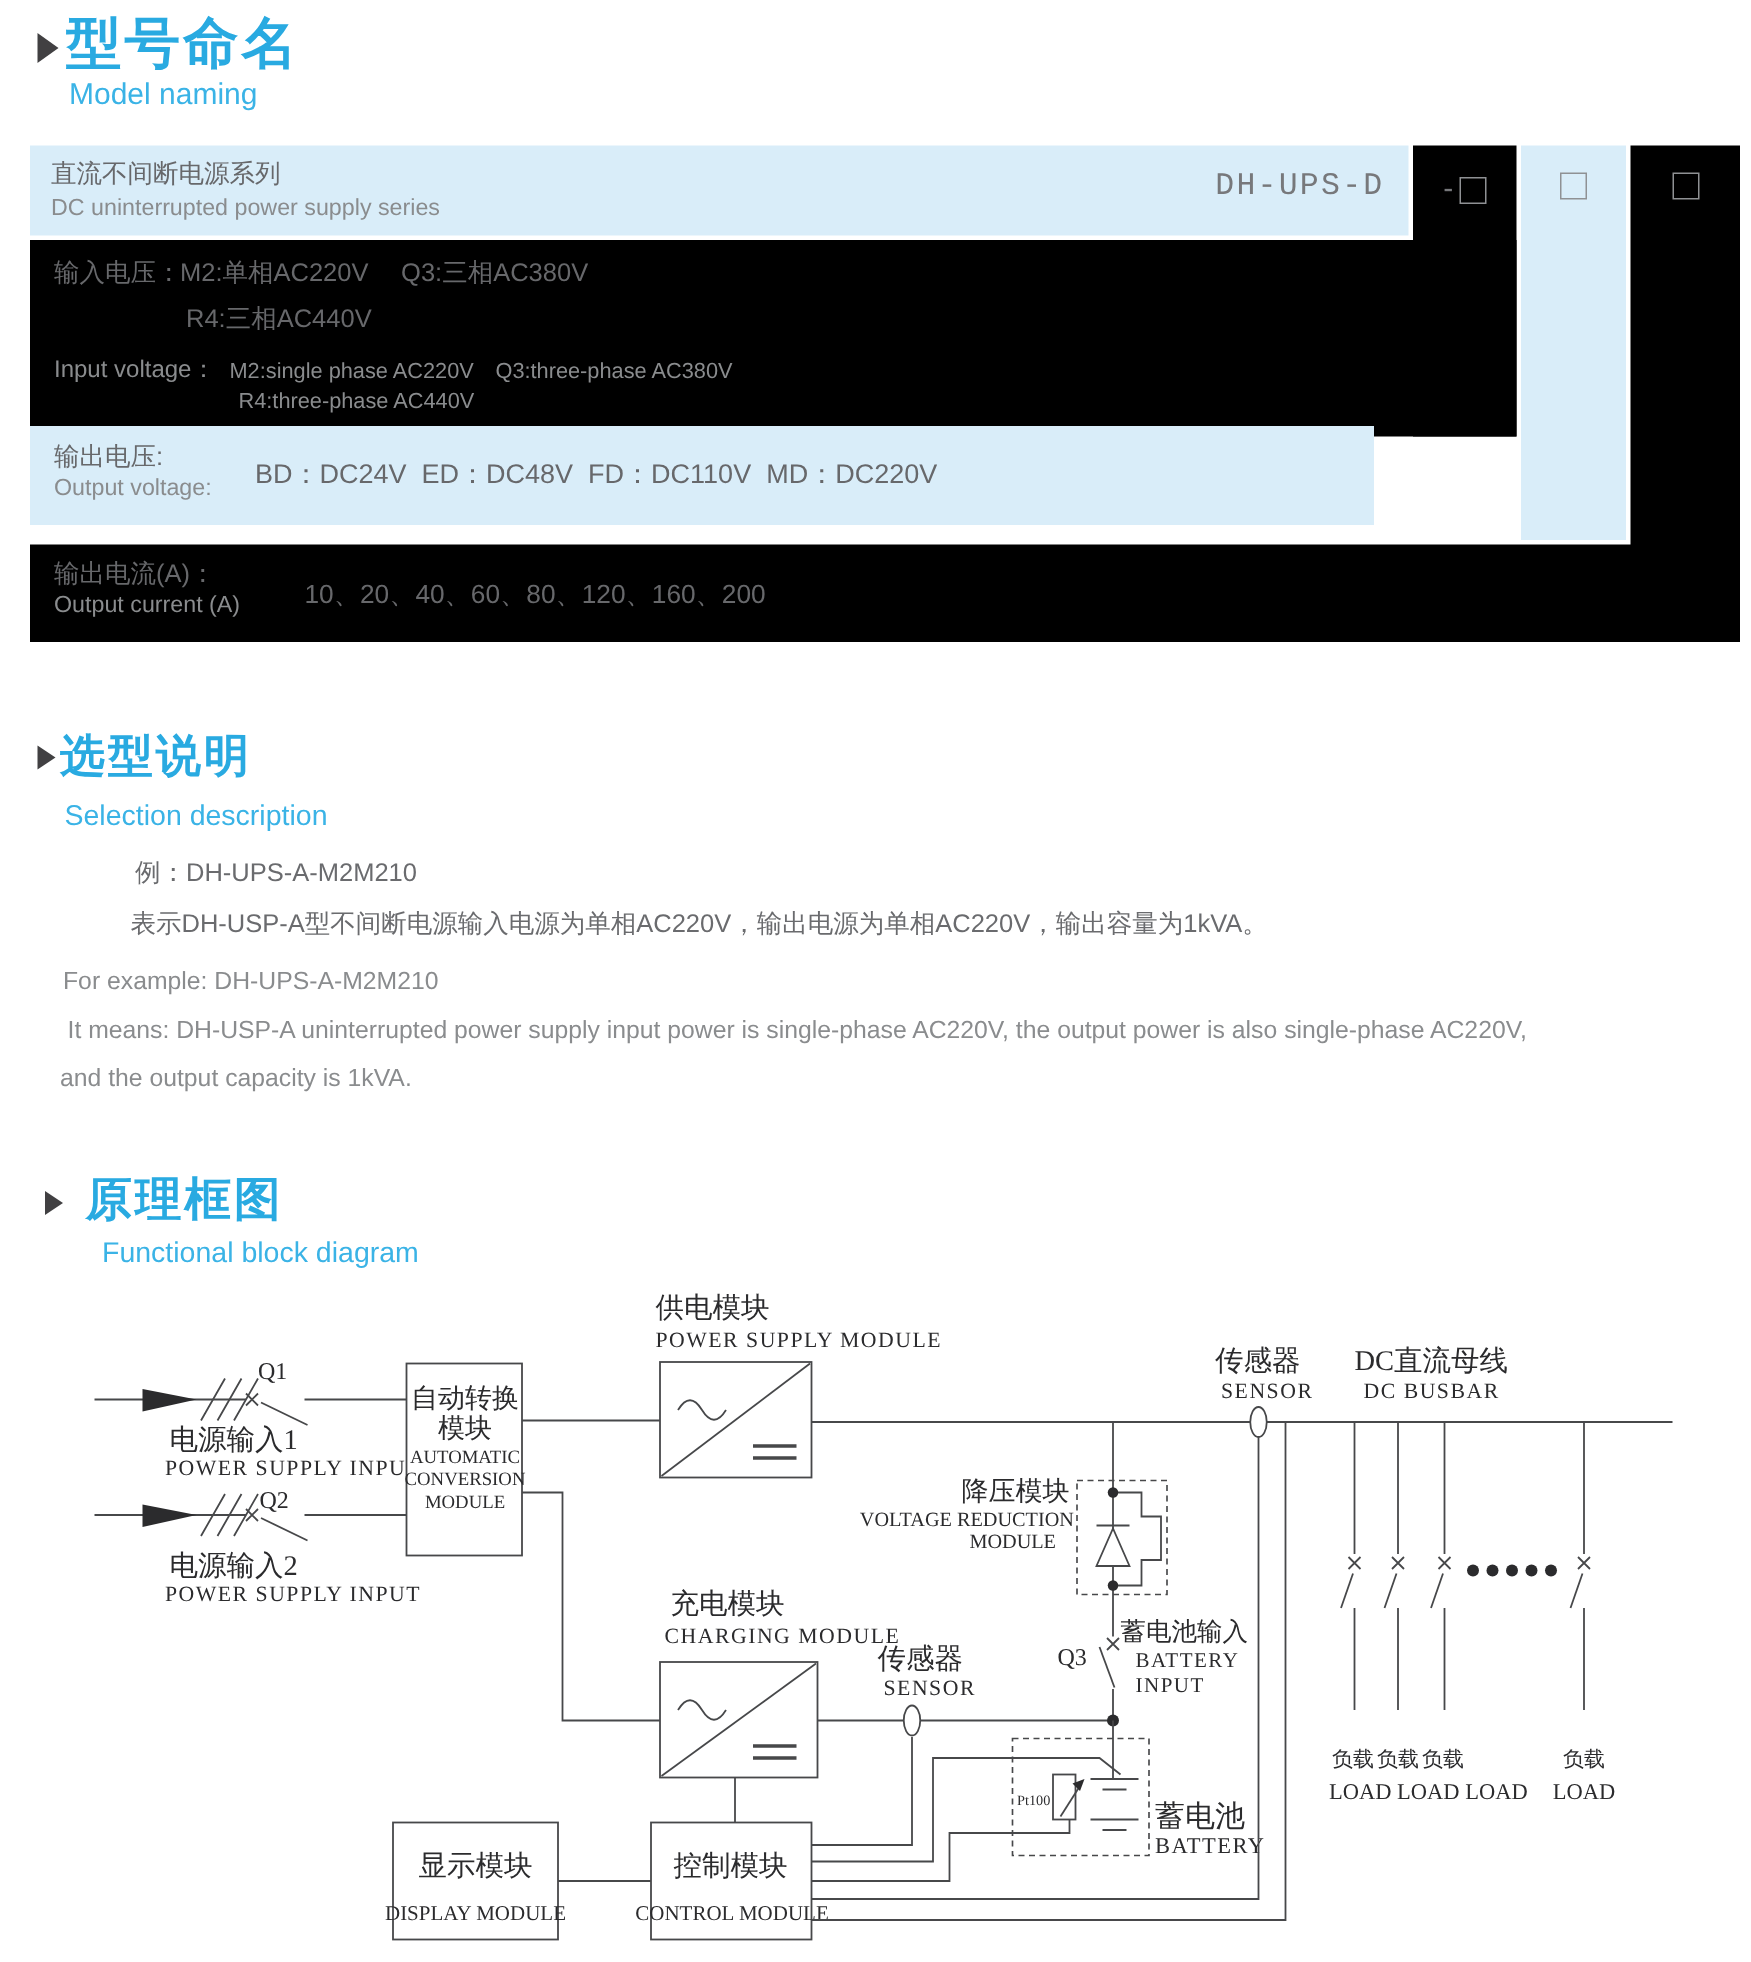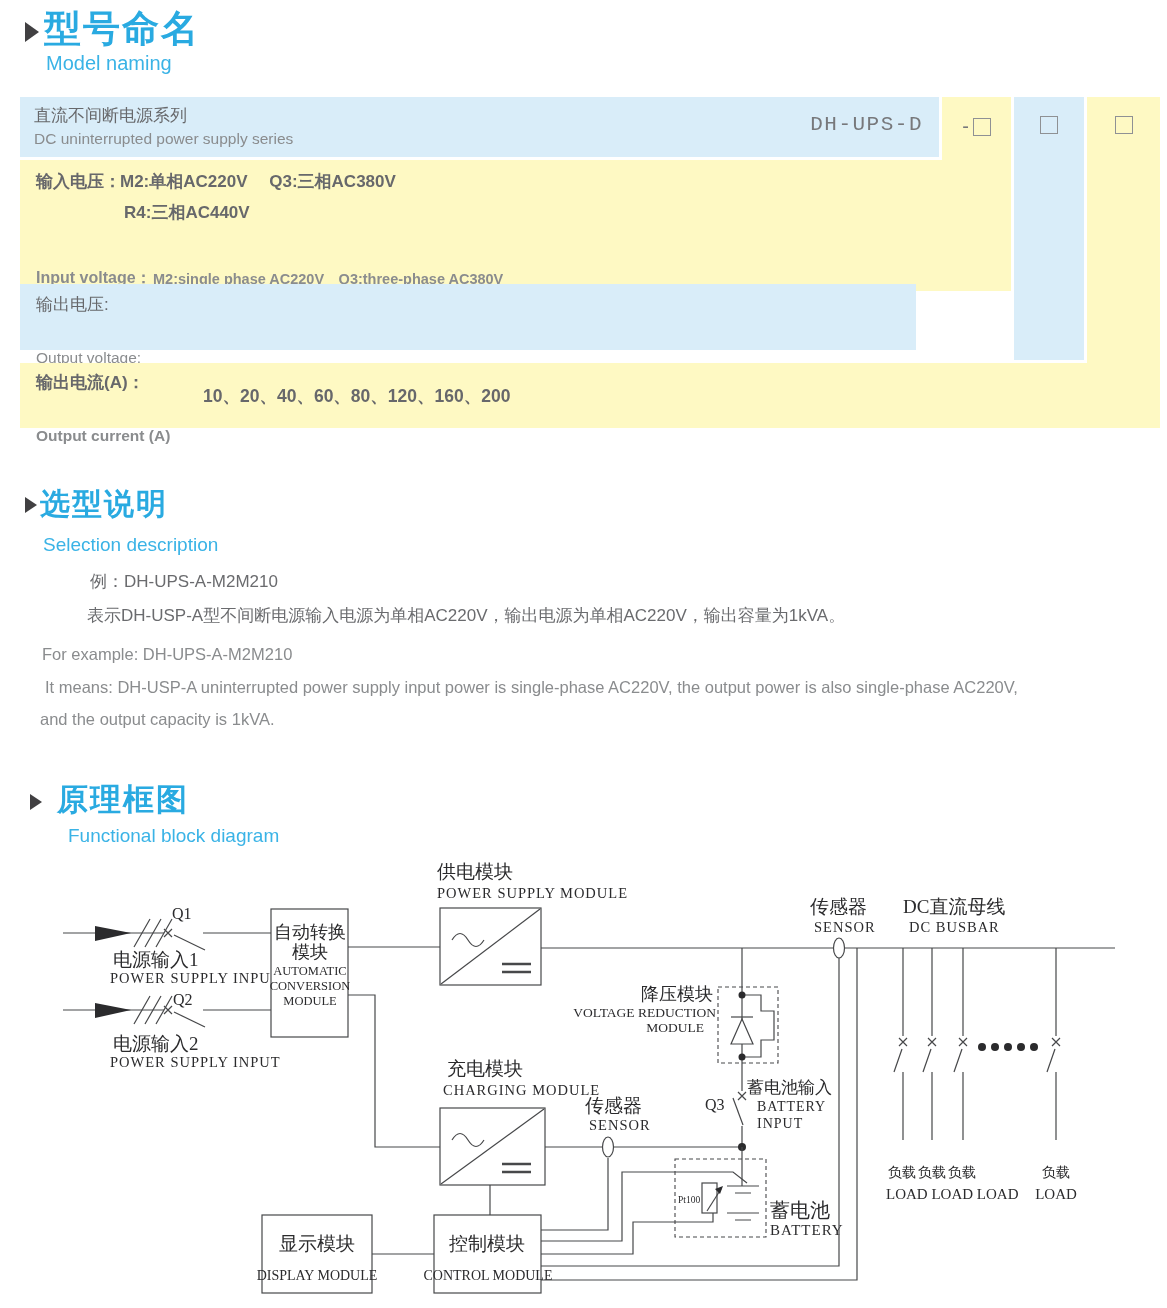--- a/index.html
+++ b/index.html
@@ -8,23 +8,23 @@
   .abs{position:absolute;}
   
   .tri{width:0;height:0;display:inline-block;border-style:solid;
        border-width:8px 0 8px 12px;border-color:transparent transparent transparent #414042;}
   .tri.big{border-width:10px 0 10px 14px;}
   .h1{color:#29aae1;font-weight:600;letter-spacing:2px;}
   .hsub{color:#3ab3e6;}
   
   .cell{position:absolute;}
   .bg-blue{background:#d9edf9;}
-  .bg-gray{background:#fef9c3;font-weight:bold;}
+  .bg-gray{background:#000000;}
   .cn{color:#67686b;}
-  .en{color:#8a8c8e;margin-top:32px;}
+  .en{color:#8a8c8e;}
   .pre{white-space:pre;}
   .optbox{display:inline-block;width:16px;height:16px;border:1px solid #8f9194;
           vertical-align:middle;background:transparent;}
   .dash{color:#77787b;font-size:20px;vertical-align:middle;margin-right:4px;}
   .modelcode{color:#77787b;font-size:21px;letter-spacing:1.5px;font-family:Liberation Mono, monospace;}
   
   .s2cn{color:#6a6b6e;font-size:17px;margin-left:45px;}
   .s2en{color:#8a8c8e;font-size:17px;}
   
   svg text{fill:#2b2b2d;font-family:"Liberation Serif","DejaVu Serif",serif;}
@@ -70,20 +70,21 @@
     <div class="abs cn pre" style="left:100px;top:10px;font-size:17px">M2:单相AC220V　 Q3:三相AC380V</div>
     <div class="abs cn pre" style="left:104px;top:41px;font-size:17px">R4:三相AC440V</div>
     <div class="abs en" style="left:16px;top:76px;font-size:16px">Input voltage：</div>
     <div class="abs en pre" style="left:133px;top:78px;font-size:14.5px">M2:single phase AC220V　Q3:three-phase AC380V</div>
     <div class="abs en pre" style="left:139px;top:100px;font-size:14.5px">R4:three-phase AC440V</div>
   </div>
 
   <div class="cell bg-blue" style="left:20px;top:284px;width:896px;height:66px">
     <div class="abs cn" style="left:16px;top:9px;font-size:17px">输出电压:</div>
     <div class="abs en" style="left:16px;top:33px;font-size:15.5px">Output voltage:</div>
+    <div class="abs cn pre" style="left:150px;top:20px;font-size:18px">BD：DC24V  ED：DC48V  FD：DC110V  MD：DC220V</div>
   </div>
 
   <div class="cell bg-gray" style="left:20px;top:363px;width:1140px;height:65px">
     <div class="abs cn" style="left:16px;top:8px;font-size:17px">输出电流(A)：</div>
     <div class="abs en" style="left:16px;top:32px;font-size:15.5px">Output current (A)</div>
     <div class="abs cn pre" style="left:183px;top:21px;font-size:17.5px">10、20、40、60、80、120、160、200</div>
   </div>
 
   <span class="tri abs" style="left:25px;top:497px"></span>
   <div class="h1 abs" style="left:40px;top:484px;font-size:30px">选型说明</div>

